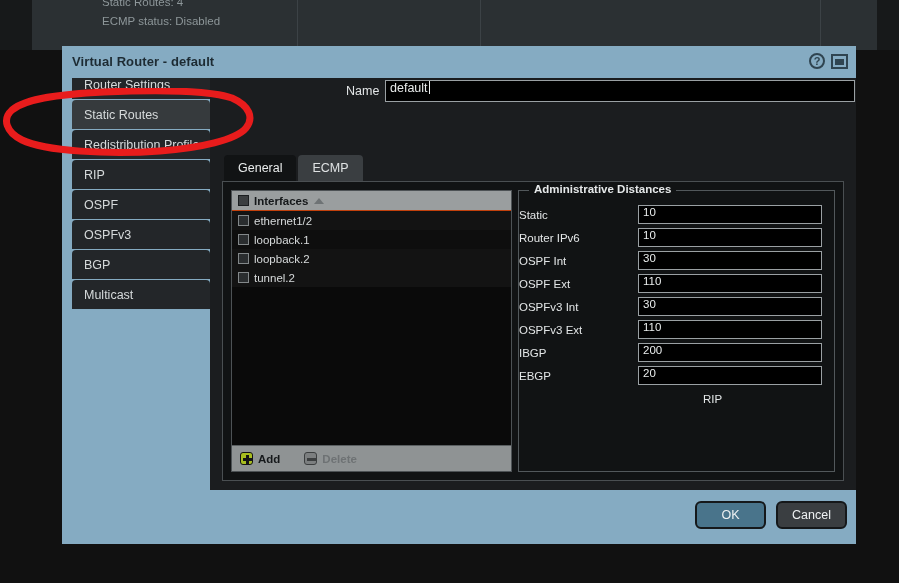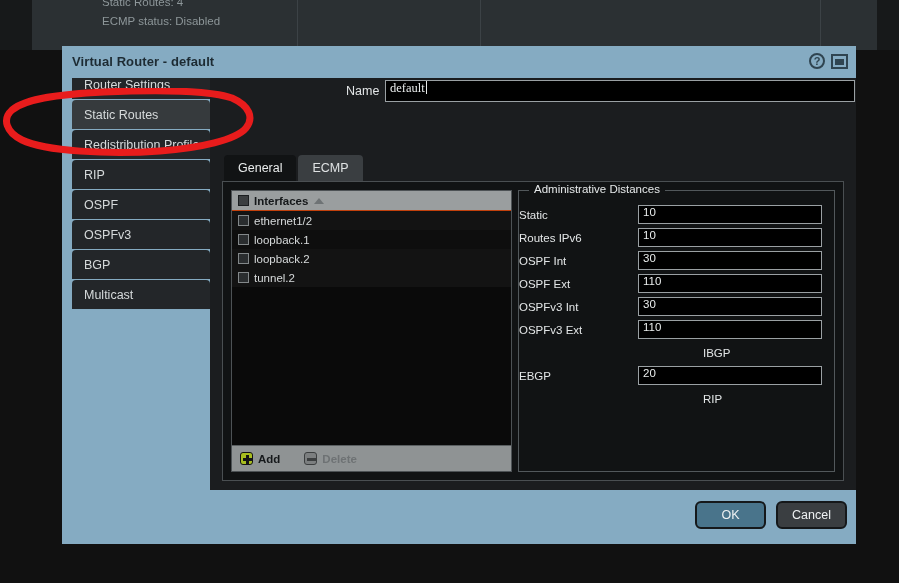--- a/index.html
+++ b/index.html
@@ -84,21 +84,21 @@
   }
   .namerow {
     position: relative; height: 30px; margin-top: 0;
   }
   .namelabel {
     position: absolute; left: 136px; top: 6px; color: #e3e6e7; font-size: 12.5px;
   }
   .nameinput {
     position: absolute; left: 175px; top: 2px; width: 470px; height: 22px;
     background: #000; border: 1px solid #9aa0a3; color: #e9ecec;
-    font-size: 12.5px; padding: 0 4px; font-family: Liberation Serif, serif;
+    font-size: 12.5px; padding: 0 4px; font-family: Liberation Sans, sans-serif;
   }
   .nameinput .caret {
     display: inline-block; width: 1px; height: 13px; background: #e9ecec;
     vertical-align: -2px; margin-left: 1px;
   }
 
   
   .tabs { position: absolute; left: 14px; top: 77px; display: flex; }
   .tab {
     height: 26px; padding: 0 14px; font-size: 12.5px;
@@ -162,21 +162,21 @@
   .ic-minus { background: #7c7f80; border: 1px solid #3c3f40; }
   .ic-minus::after { content:""; position:absolute; left:2px; top:5px; width:9px; height:3px; background:#3c3f40; }
 
   
   .addist {
     flex: 1; border: 1px solid #52585b; position: relative;
     padding: 14px 12px 8px 0;
   }
   .addist .legend {
     position: absolute; left: 10px; top: -8px; background: #111314;
-    padding: 0 5px; font-size: 11.5px; color: #e6e9ea; font-weight: normal;
+    padding: 0 5px; font-size: 11.5px; color: #e6e9ea; font-weight: bold;
   }
   .ad-row {
     display: flex; align-items: center; justify-content: flex-end;
     margin-bottom: 4px; height: 19px;
   }
   .ad-label {
     width: 112px; text-align: left; margin-right: 7px;
     font-size: 11.5px; color: #e3e6e7;
   }
   .ad-input {
@@ -318,41 +318,42 @@
             </div>
 
             <div class="addist">
               <div class="legend">Administrative Distances</div>
 
               <div class="ad-row">
                 <span class="ad-label">Static</span>
                 <span class="ad-input">10</span>
               </div>
               <div class="ad-row">
-                <span class="ad-label">Routes IPv6</span>
+                <span class="ad-label">Router IPv6</span>
                 <span class="ad-input">10</span>
               </div>
               <div class="ad-row">
                 <span class="ad-label">OSPF Int</span>
                 <span class="ad-input">30</span>
               </div>
               <div class="ad-row">
                 <span class="ad-label">OSPF Ext</span>
                 <span class="ad-input">110</span>
               </div>
               <div class="ad-row">
                 <span class="ad-label">OSPFv3 Int</span>
                 <span class="ad-input">30</span>
               </div>
               <div class="ad-row">
                 <span class="ad-label">OSPFv3 Ext</span>
                 <span class="ad-input">110</span>
               </div>
               <div class="ad-row">
                 <span class="ad-label">IBGP</span>
+                <span class="ad-input">200</span>
               </div>
               <div class="ad-row">
                 <span class="ad-label">EBGP</span>
                 <span class="ad-input">20</span>
               </div>
               <div class="ad-row">
                 <span class="ad-label">RIP</span>
               </div>
             </div>
 

